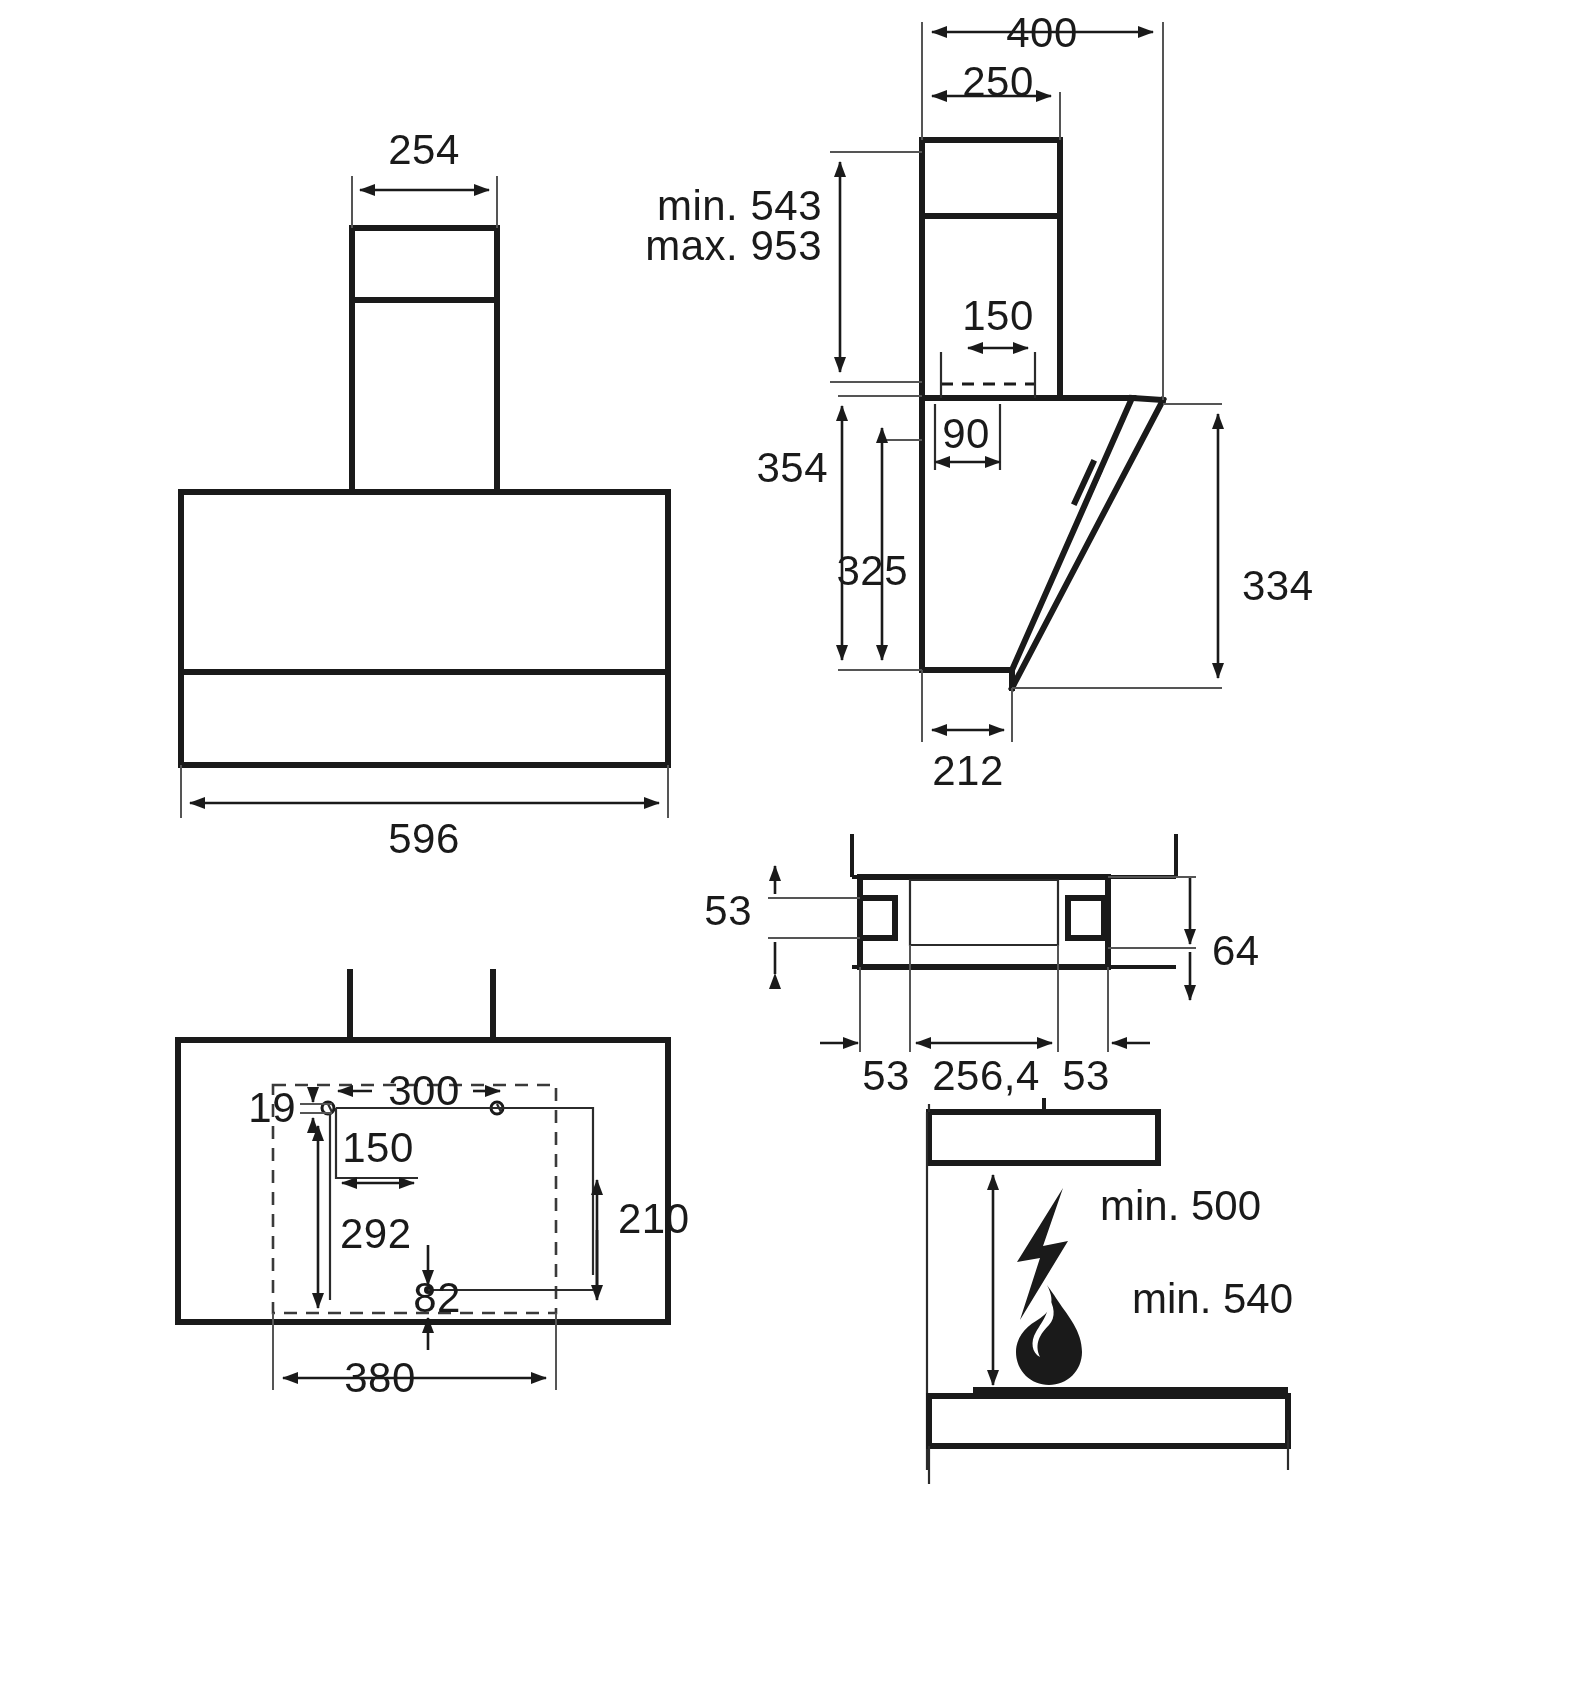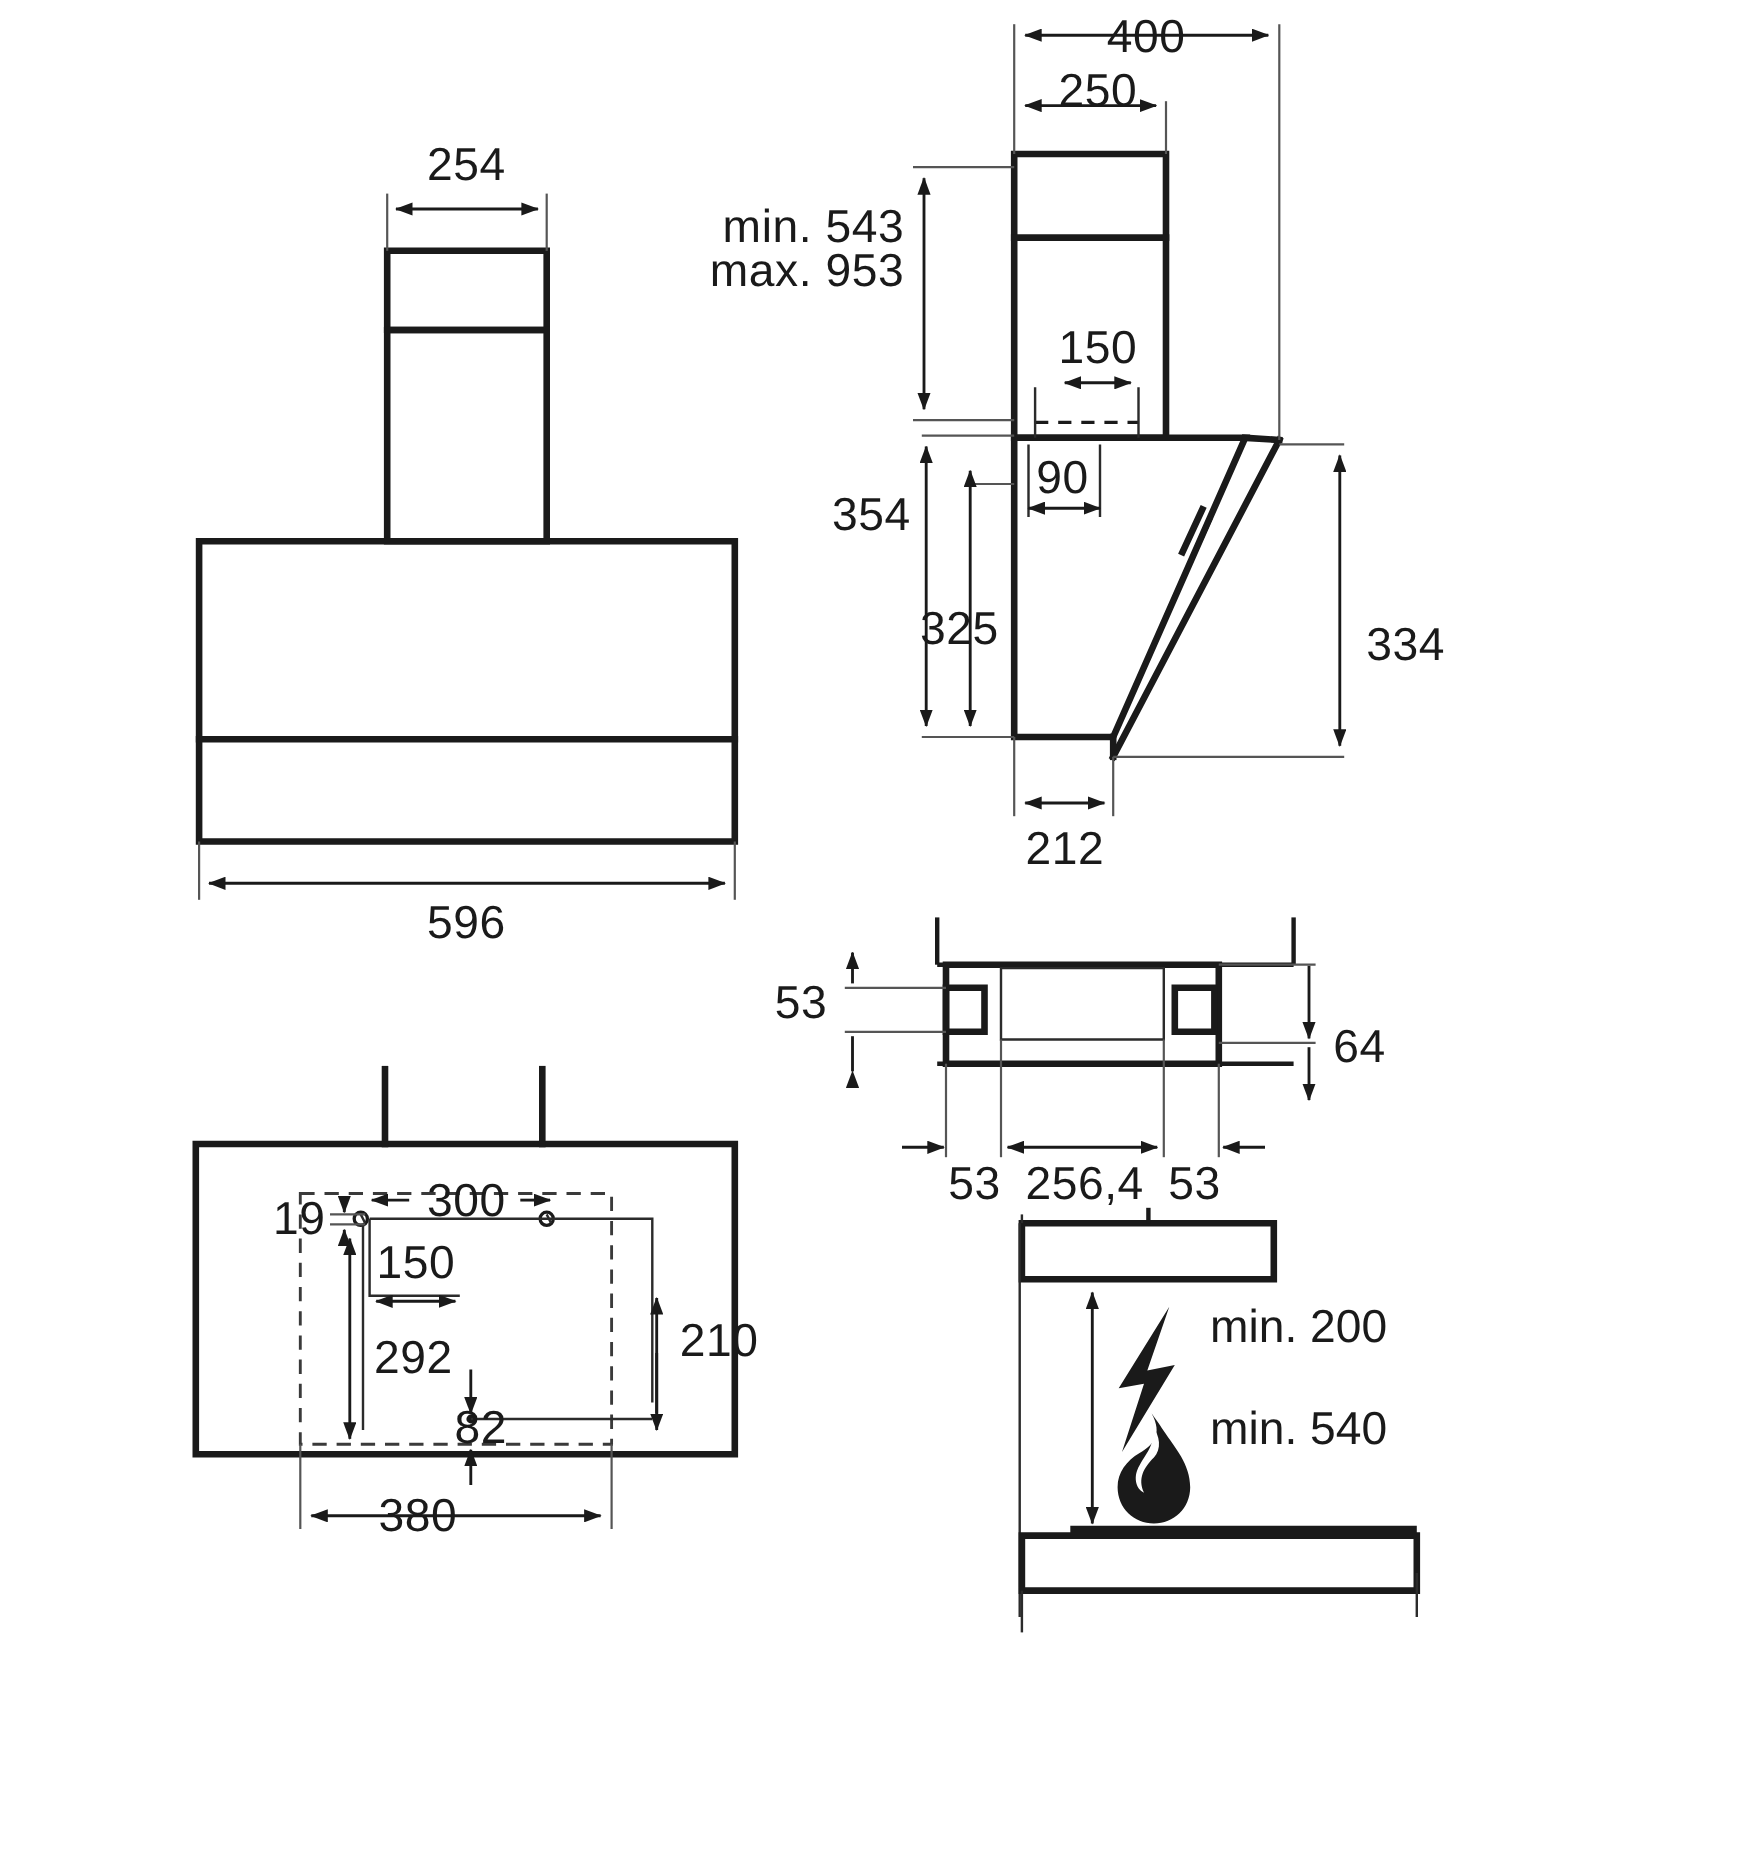--- a/index.html
+++ b/index.html
@@ -241,19 +241,19 @@
       </g>
 
       <g>
         <path class="solidfill" d="M1047,1285 C1057,1304 1049,1313 1036,1321 C1024,1328 1016,1339 1016,1352 C1016,1371 1031,1385 1049,1385 C1067,1385 1082,1371 1082,1352 C1082,1331 1068,1316 1058,1301 C1053,1293 1049,1288 1047,1285 Z"></path>
         <path d="M1047,1296 C1051,1312 1043,1320 1036,1332 C1030,1342 1032,1353 1040,1357 C1034,1344 1040,1334 1049,1325 C1056,1318 1055,1305 1047,1296 Z" fill="#ffffff"></path>
       </g>
     </g>
   </svg>
 
   <div style="position:absolute; left:1100px; top:1182px;">
-    <span style="font-family:&quot;Liberation Sans&quot;,sans-serif; font-size:42px; color:#1a1a1a;">min. 200</span>
+    <span style="font-family:&quot;Liberation Sans&quot;,sans-serif; font-size:42px; color:#1a1a1a;">min. 500</span>
   </div>
-  <div style="position:absolute; left:1100px; top:1275px;">
+  <div style="position:absolute; left:1132px; top:1275px;">
     <span style="font-family:&quot;Liberation Sans&quot;,sans-serif; font-size:42px; color:#1a1a1a;">min. 540</span>
   </div>
 
 </div>
 
 </body></html>

